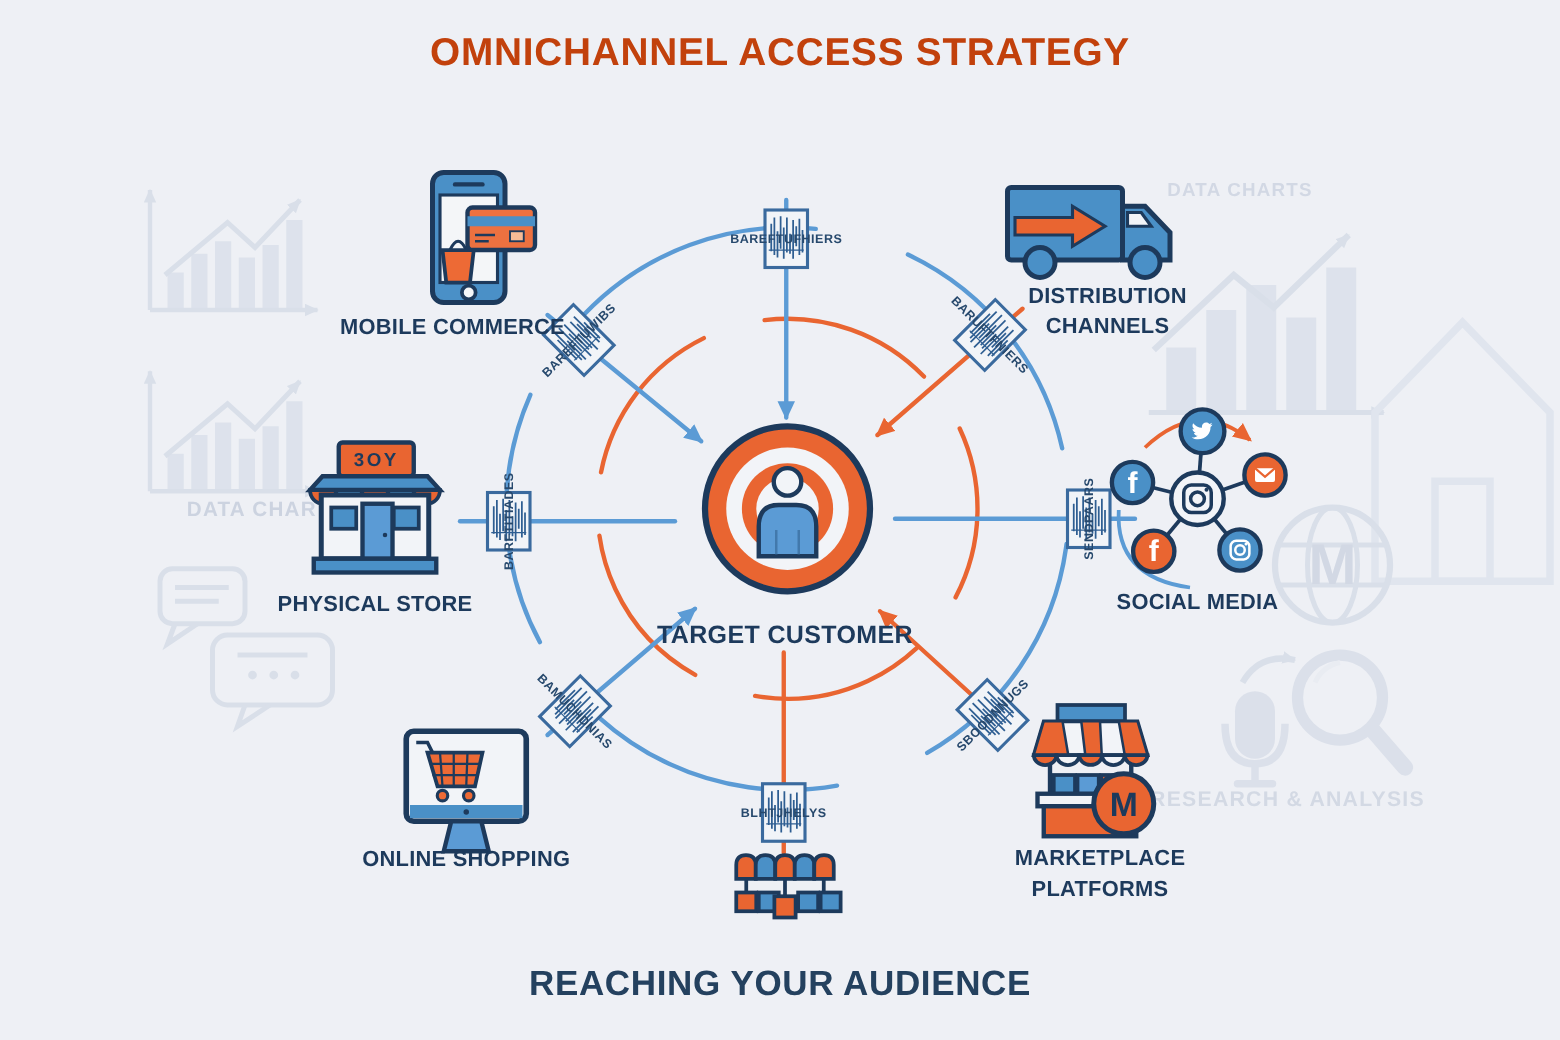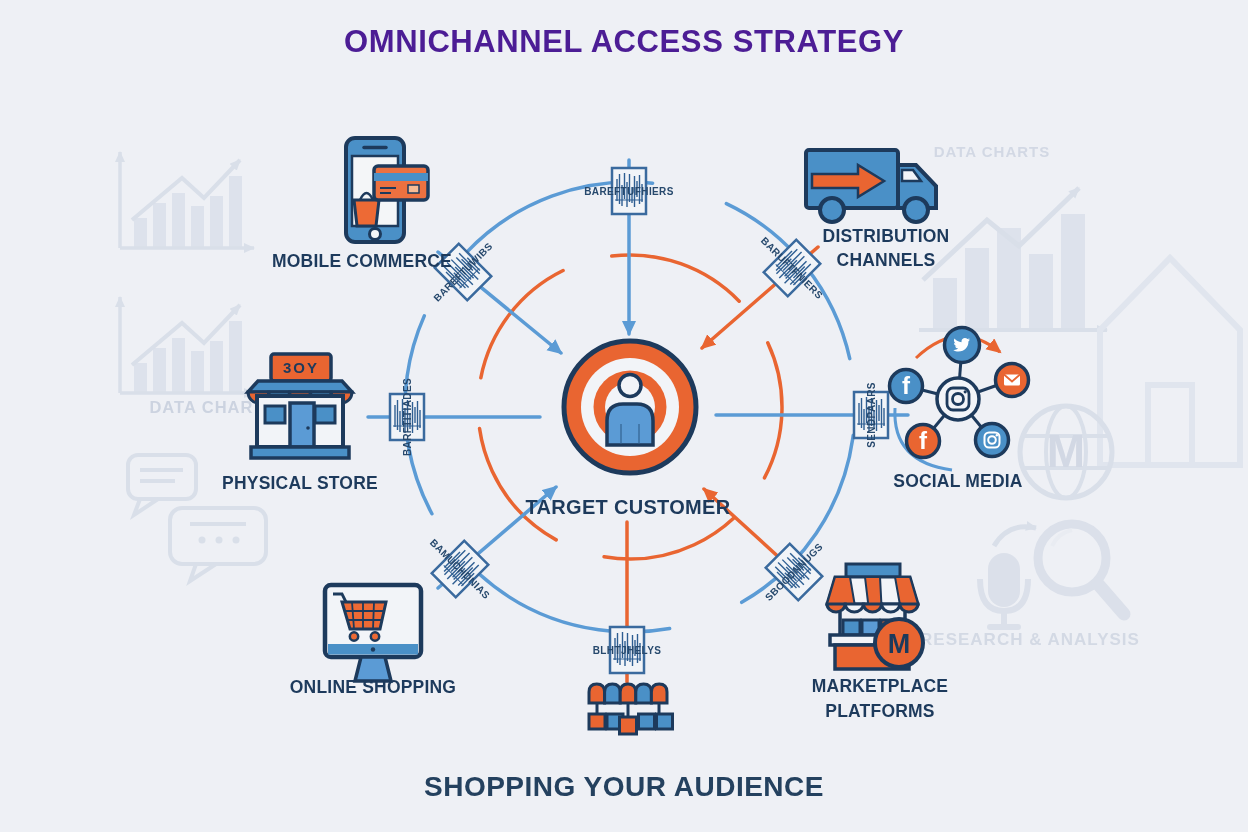--- a/index.html
+++ b/index.html
@@ -2,21 +2,21 @@
 <html><head>
 <meta charset="utf-8">
 <style>
   html,body{margin:0;padding:0;background:#e4e7ee;}
   .canvas{
     position:relative;width:1248px;height:832px;background:#eef0f5;
     overflow:hidden;font-family:"Liberation Sans",sans-serif;
   }
   .page-title{
     position:absolute;left:0;right:0;top:24px;text-align:center;
-    font-size:31px;font-weight:700;color:#4c1d95;letter-spacing:.6px;
+    font-size:31px;font-weight:700;color:#c2410c;letter-spacing:.6px;
   }
   .page-footer{
     position:absolute;left:0;right:0;top:771px;text-align:center;
     font-size:28px;font-weight:700;color:#24415f;letter-spacing:.5px;
   }
   svg{position:absolute;left:0;top:0;}
   text{font-family:"Liberation Sans",sans-serif;}
   .node-label{font-size:17.5px;font-weight:700;fill:#1d3a5c;text-anchor:middle;letter-spacing:.2px;}
   .center-label{font-size:20px;font-weight:700;fill:#1d3a5c;text-anchor:middle;letter-spacing:.3px;}
   .tag-text{font-size:10px;font-weight:700;fill:#27496d;text-anchor:middle;letter-spacing:.4px;}
@@ -381,14 +381,14 @@
         <line x1="659" y1="703" x2="659" y2="714"></line>
       </g>
       <rect x="589" y="714" width="16" height="15" fill="#e96531" stroke="#1d3a5c" stroke-width="3"></rect>
       <rect x="607" y="714" width="16" height="15" fill="#4a90c7" stroke="#1d3a5c" stroke-width="3"></rect>
       <rect x="619.5" y="717" width="17" height="17" fill="#e96531" stroke="#1d3a5c" stroke-width="3"></rect>
       <rect x="638.5" y="714" width="16" height="15" fill="#4a90c7" stroke="#1d3a5c" stroke-width="3"></rect>
       <rect x="656.5" y="714" width="16" height="15" fill="#4a90c7" stroke="#1d3a5c" stroke-width="3"></rect>
     </g>
   </svg>
 
-  <div class="page-footer">SHOPPING YOUR AUDIENCE</div>
+  <div class="page-footer">REACHING YOUR AUDIENCE</div>
 </div>
 
 </body></html>

